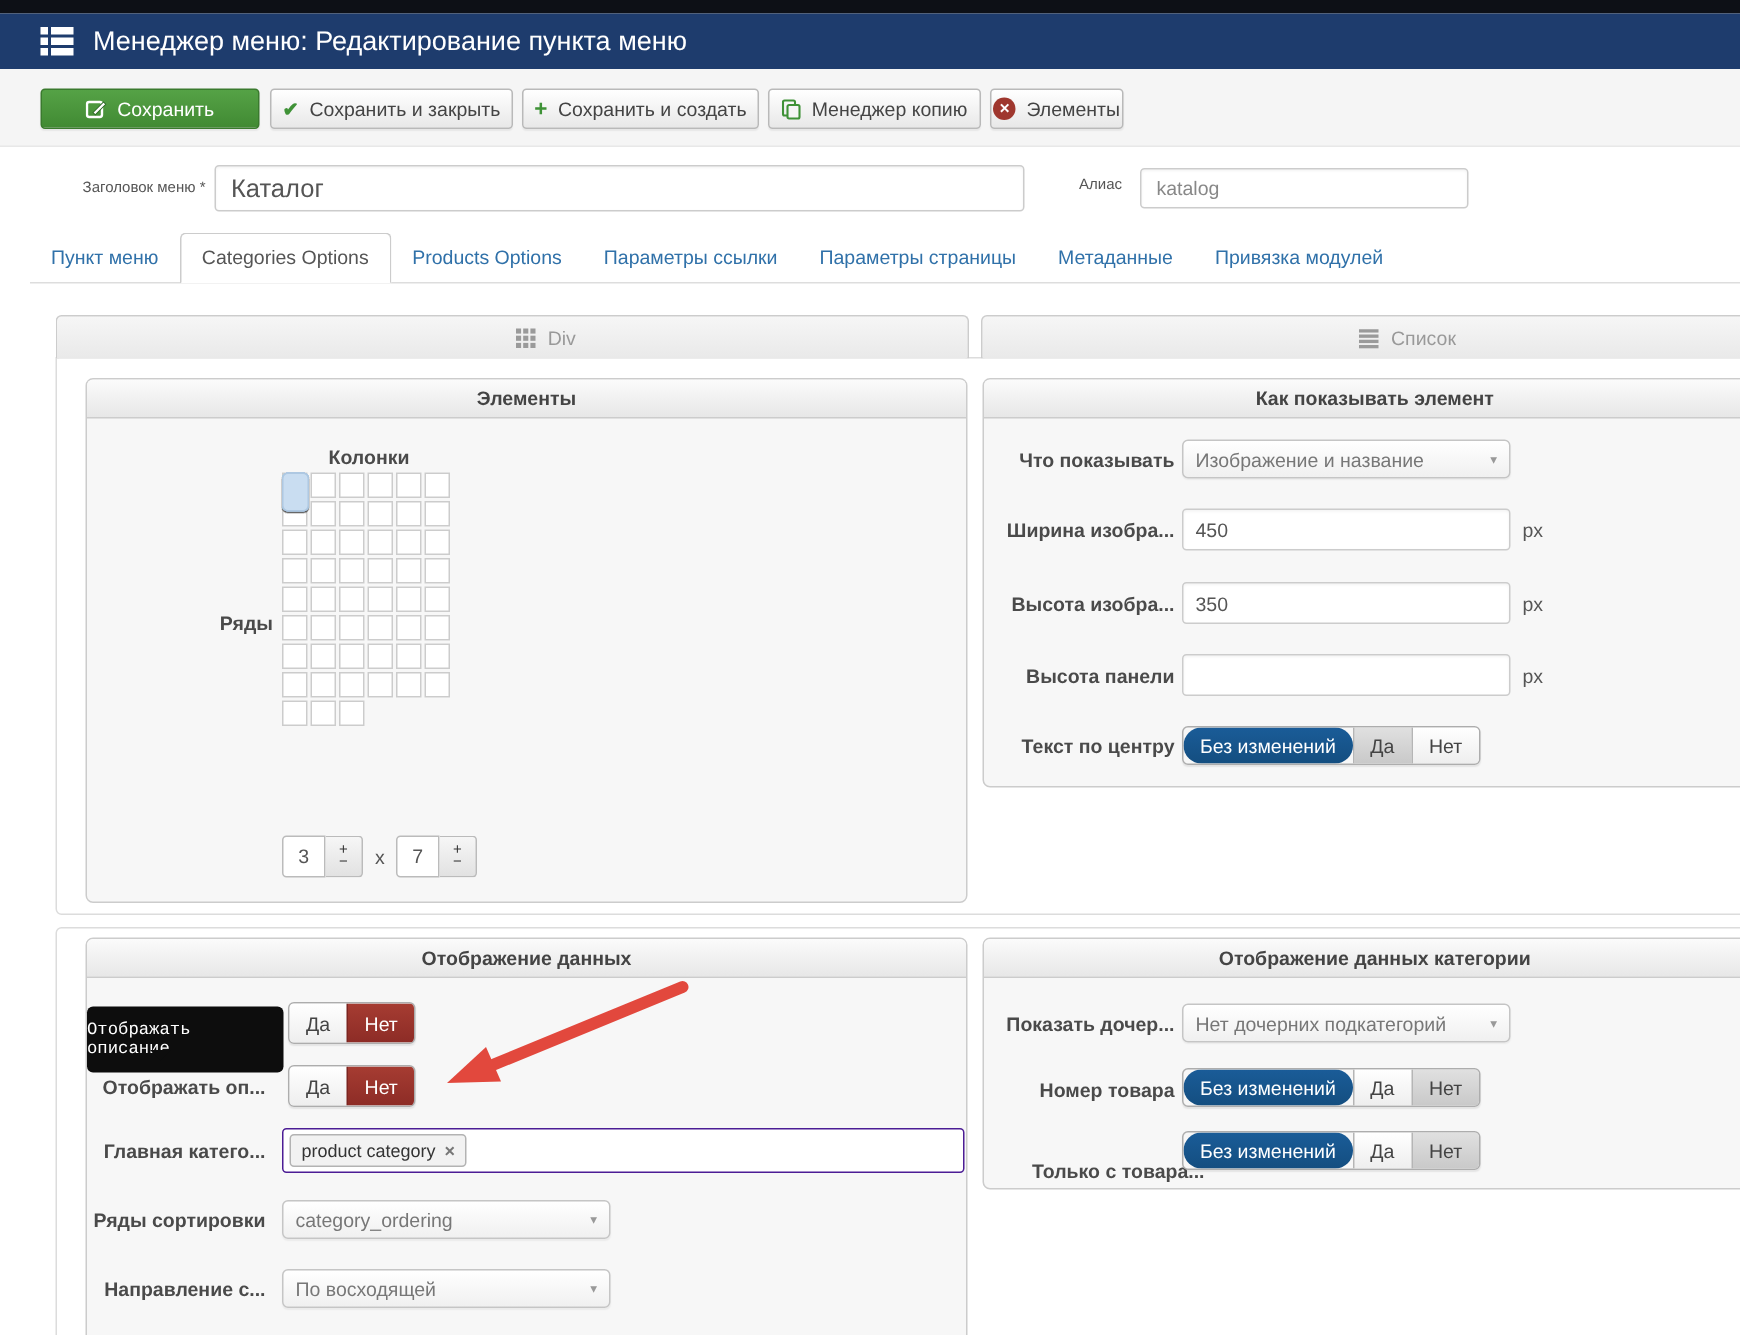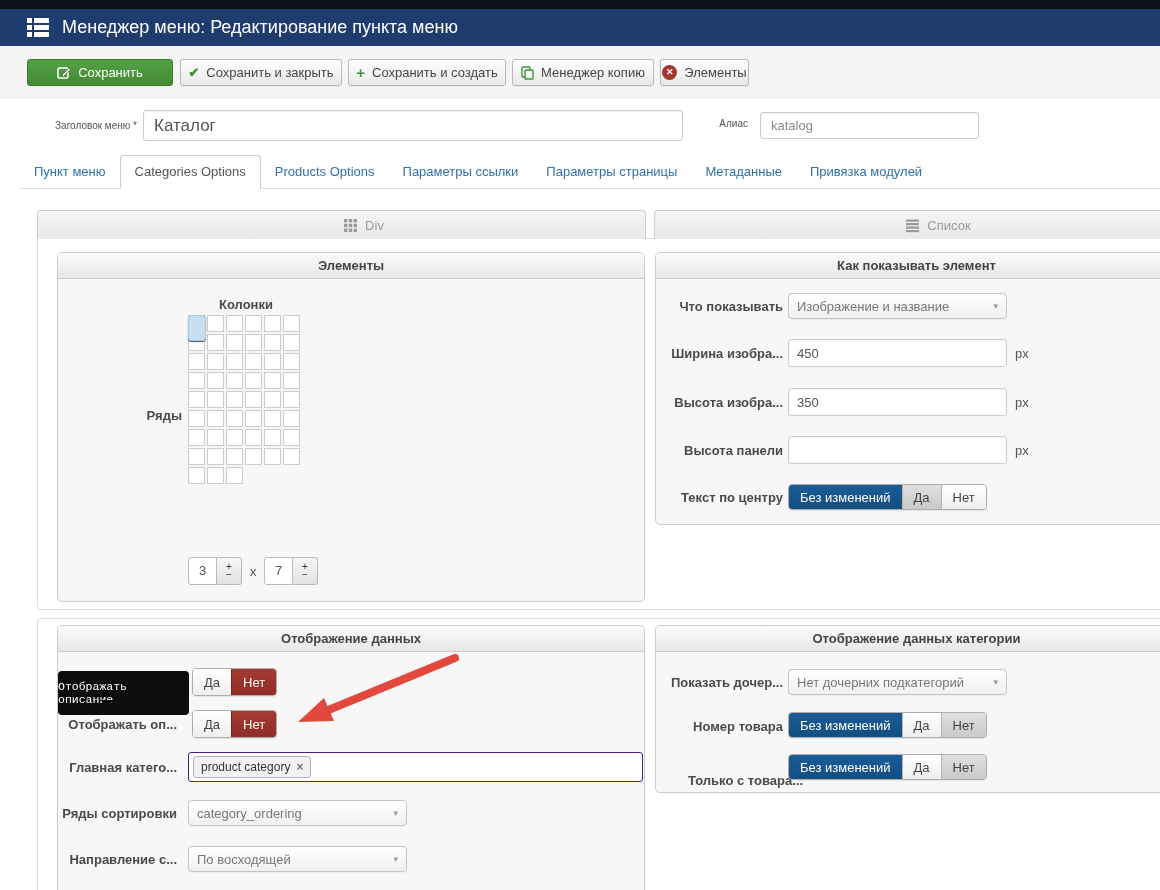--- a/index.html
+++ b/index.html
@@ -61,21 +61,21 @@
   .inp { position:absolute; height:28px; border:1px solid #ccc; border-radius:3px; background:#fff; color:#555; padding:0 8px; font-size:13px; box-shadow:inset 0 1px 2px rgba(0,0,0,.05); }
   .sel { position:absolute; height:26px; border:1px solid #c5c5c5; border-radius:4px; background:linear-gradient(#ffffff,#f0f0f0);
          color:#777; display:flex; align-items:center; padding:0 8px; box-shadow:0 1px 1px rgba(0,0,0,.05); }
   .sel .caret { margin-left:auto; color:#999; font-size:9px; }
   .suffix { position:absolute; color:#555; }
 
   
   .btngroup { position:absolute; height:26px; display:flex; border-radius:4px; overflow:hidden; border:1px solid #adadad; box-shadow:0 1px 1px rgba(0,0,0,.08); }
   .seg { display:flex; align-items:center; justify-content:center; padding:0 11px; font-size:13px; color:#444; border-left:1px solid #b5b5b5; }
   .seg:first-child { border-left:none; }
-  .seg.blue { background:linear-gradient(#1a5c98,#144e80); color:#fff; border-color:#123f66; }
+  .seg.blue { background:linear-gradient(#1a5c98,#144e80); color:#fff; border-color:#123f66;border-radius:12px; }
   .seg.red  { background:linear-gradient(#a63c32,#8d2c26); color:#fff; border-color:#7c2520; }
   .seg.gray { background:linear-gradient(#e0e0e0,#c9c9c9); }
   .seg.plain{ background:linear-gradient(#ffffff,#eeeeee); }
 
   
   .taginp { position:absolute; height:30px; background:#fff; border:1px solid #4c1d95; border-radius:3px; display:flex; align-items:center; padding:0 4px; }
   .chip { border:1px solid #b3b3b3; background:#f2f2f2; border-radius:3px; height:22px; display:flex; align-items:center; gap:6px; padding:0 7px; font-size:12px; color:#333; }
   .chip .x { color:#777; font-weight:bold; cursor:pointer; }
 
   

